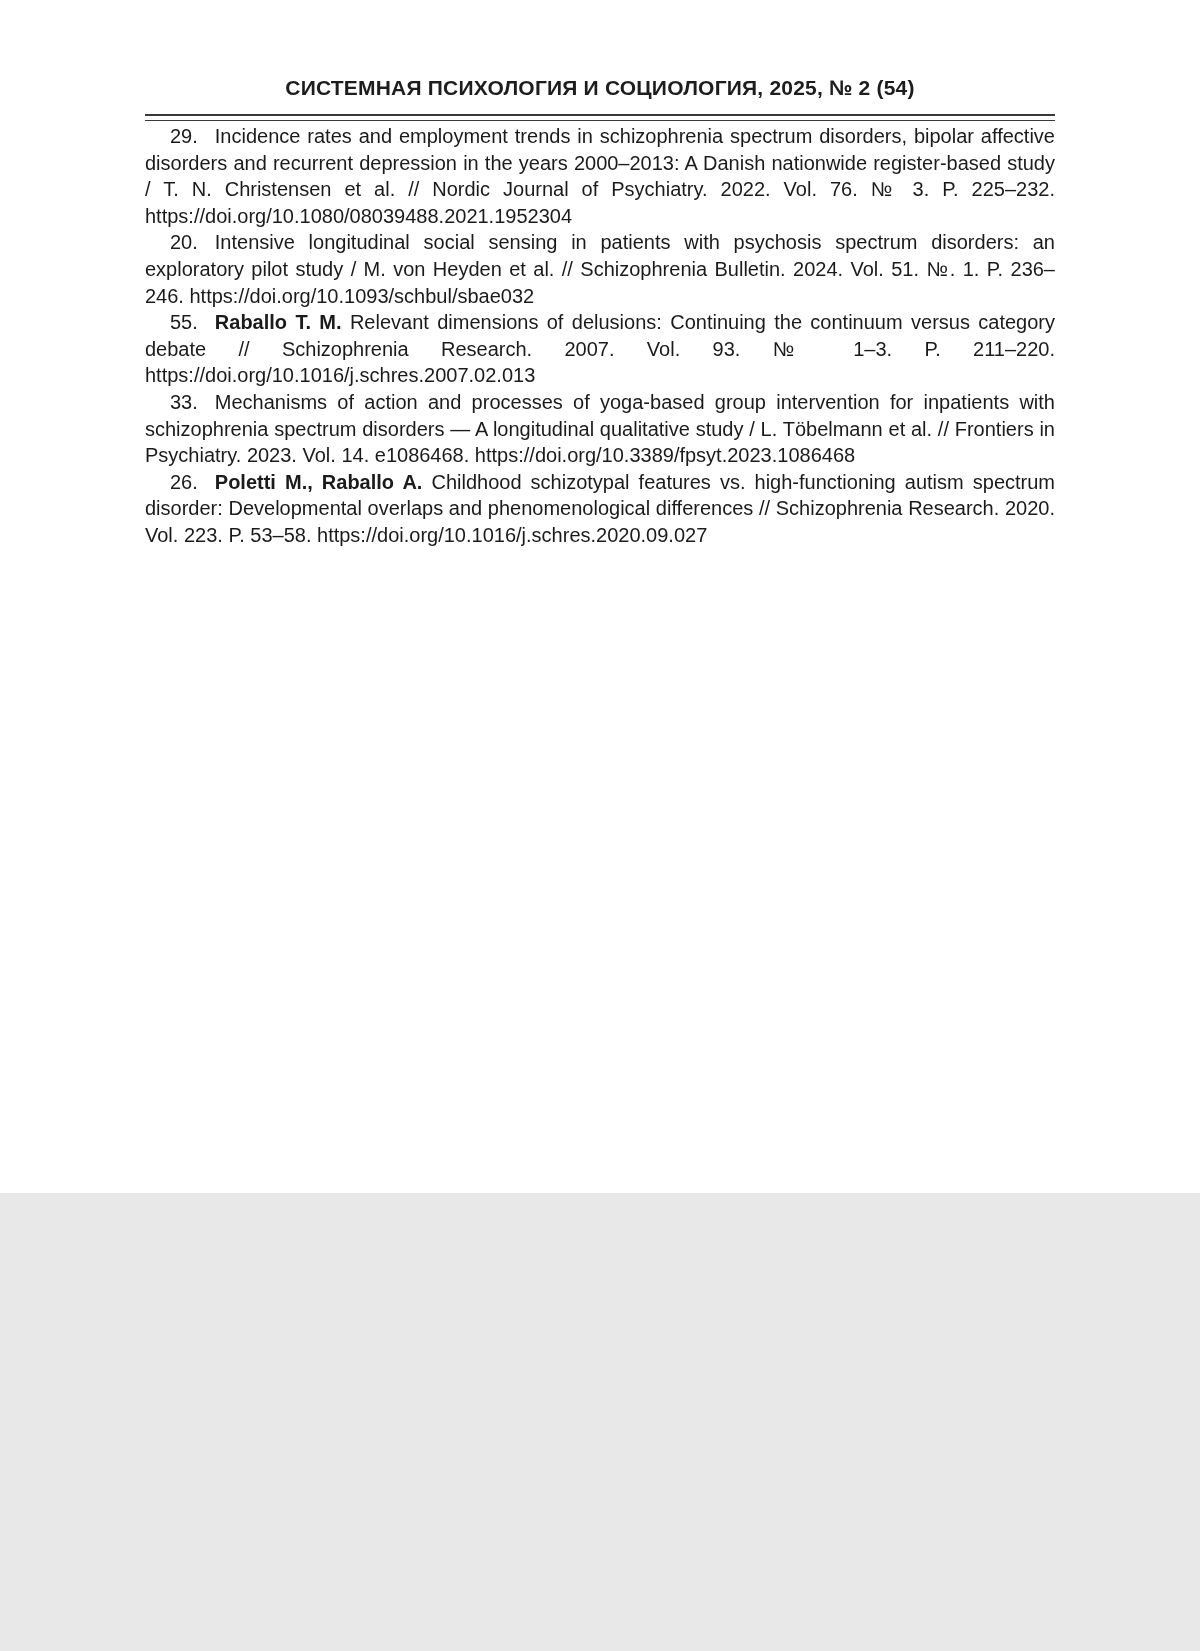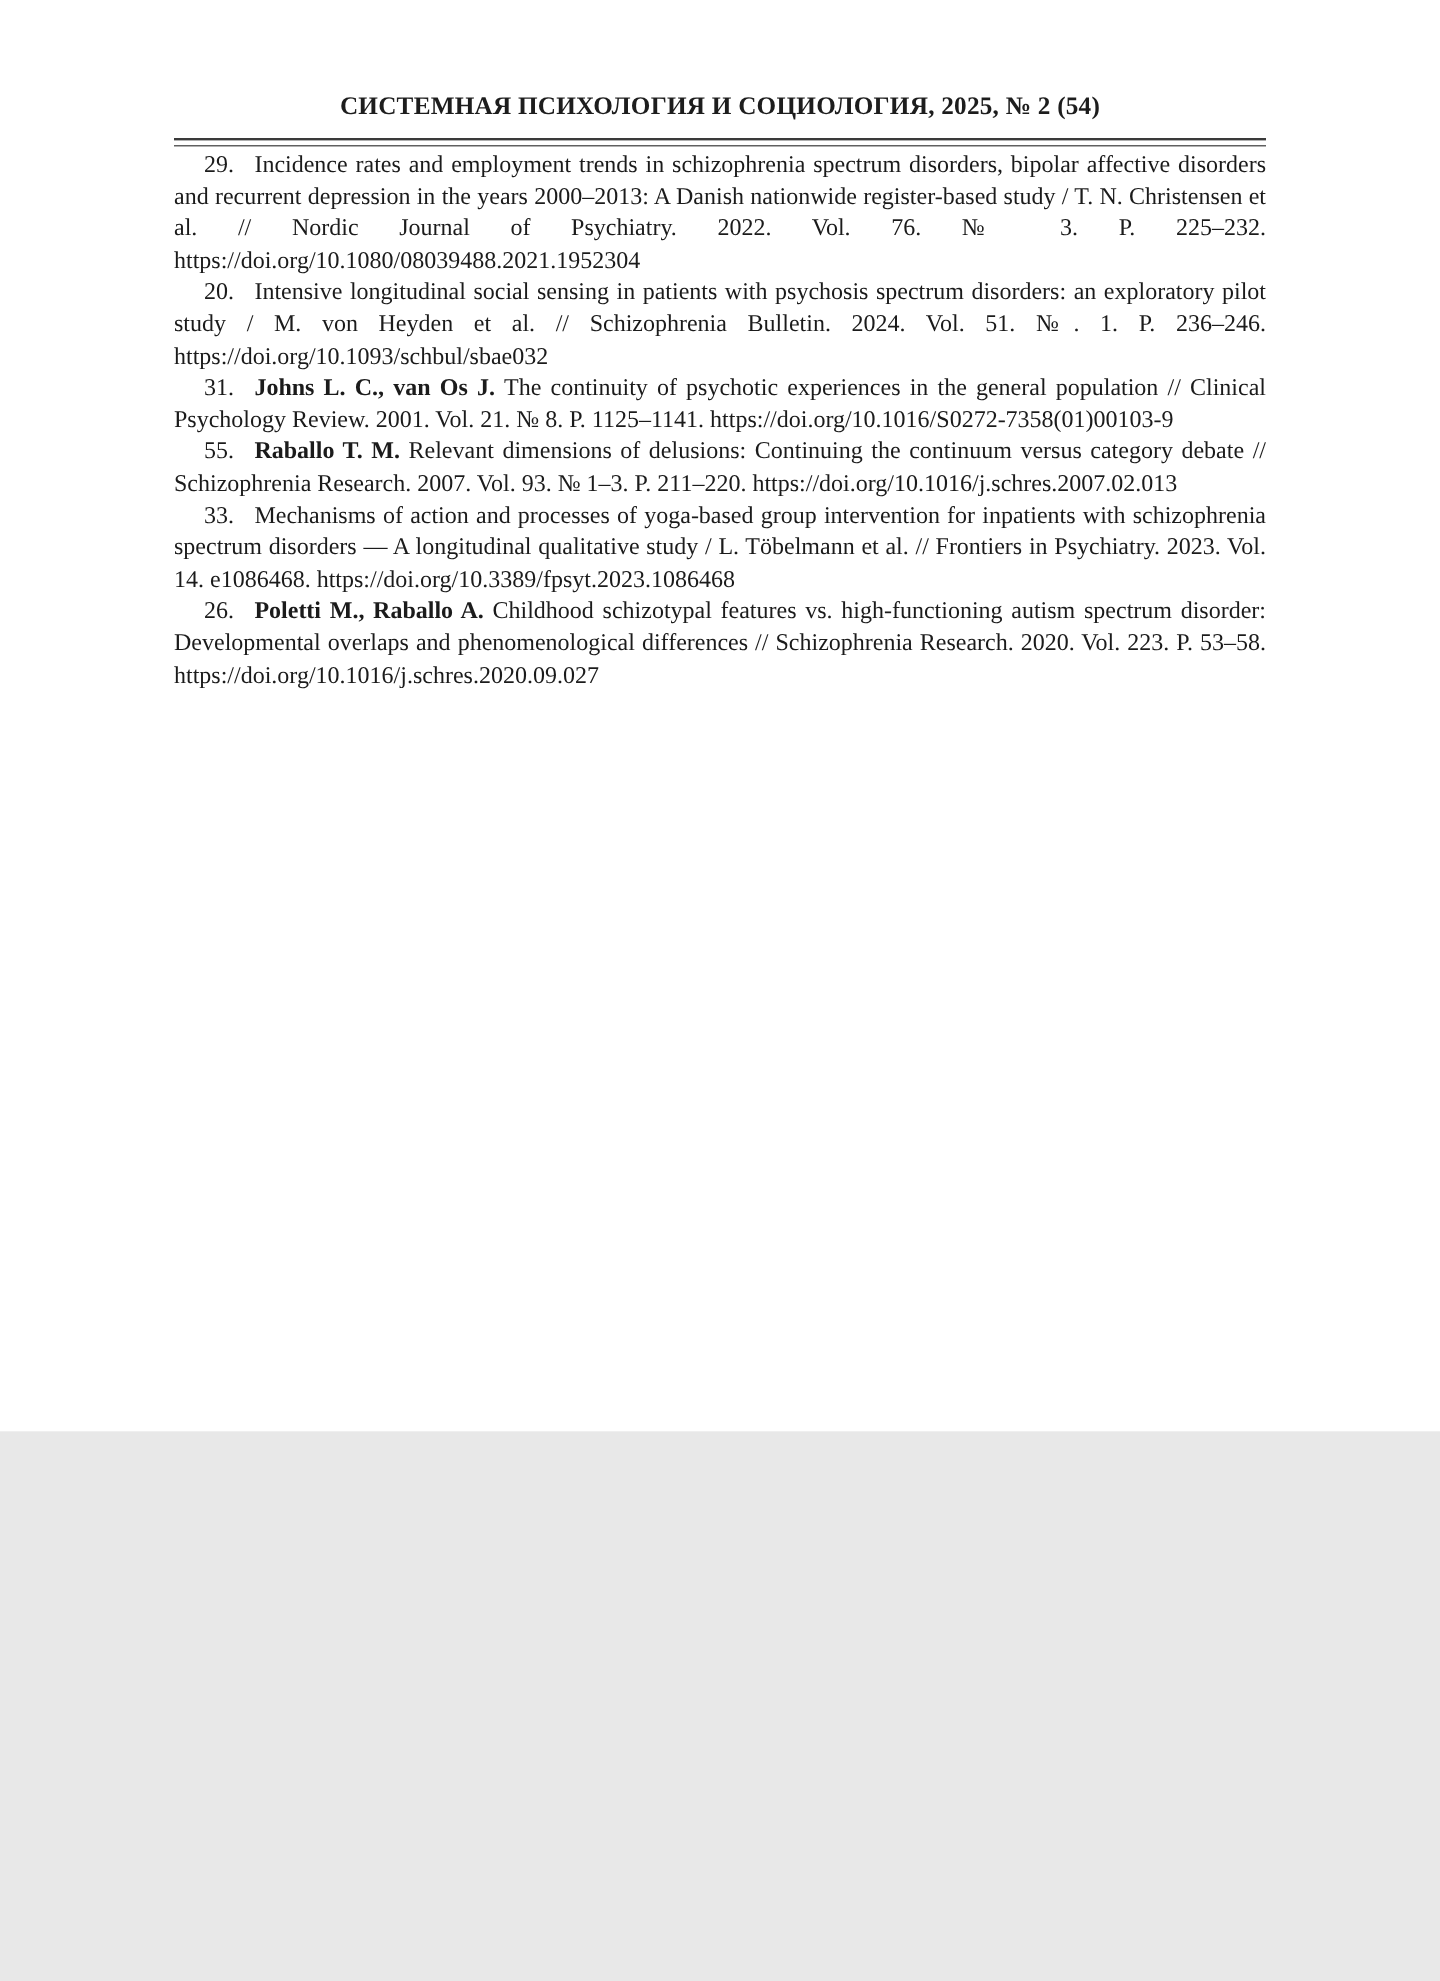--- a/index.html
+++ b/index.html
@@ -6,21 +6,21 @@
     margin: 0;
     padding: 0;
     background: #e8e8e8;
   }
   .page {
     position: relative;
     width: 1200px;
     height: 1193px;
     margin: 0 auto;
     background: #ffffff;
-    font-family: Liberation Serif, serif;
+    font-family: Liberation Sans, sans-serif;
     color: #1b1b1b;
     box-sizing: border-box;
     padding: 76px 145px 0 145px;
   }
   .journal-title {
     text-align: center;
     font-size: 21px;
     font-weight: bold;
     letter-spacing: 0.2px;
     color: #1d1d1d;
@@ -70,23 +70,20 @@
   <div class="references">
 
     <p class="reference">
       <span class="ref-number">29.</span><span class="ref-authors"></span><span>Incidence rates and employment trends in schizophrenia spectrum disorders, bipolar affective disorders and recurrent depression in the years 2000–2013: A Danish nationwide register-based study / T. N. Christensen et al. // Nordic Journal of Psychiatry. 2022. Vol. 76. № 3. P. 225–232. https://doi.org/10.1080/08039488.2021.1952304</span>
     </p>
 
     <p class="reference">
       <span class="ref-number">20.</span><span class="ref-authors"></span><span>Intensive longitudinal social sensing in patients with psychosis spectrum disorders: an exploratory pilot study / M. von Heyden et al. // Schizophrenia Bulletin. 2024. Vol. 51. №. 1. P. 236–246. https://doi.org/10.1093/schbul/sbae032</span>
     </p>
 
-    <p class="reference">
-      <span class="ref-number">31.</span><span class="ref-authors">Johns L. C., van Os J. </span><span>The continuity of psychotic experiences in the general population // Clinical Psychology Review. 2001. Vol. 21. № 8. P. 1125–1141. https://doi.org/10.1016/S0272-7358(01)00103-9</span>
-    </p>
 
     <p class="reference">
       <span class="ref-number">55.</span><span class="ref-authors">Raballo T. M. </span><span>Relevant dimensions of delusions: Continuing the continuum versus category debate // Schizophrenia Research. 2007. Vol. 93. № 1–3. P. 211–220. https://doi.org/10.1016/j.schres.2007.02.013</span>
     </p>
 
     <p class="reference">
       <span class="ref-number">33.</span><span class="ref-authors"></span><span>Mechanisms of action and processes of yoga-based group intervention for inpatients with schizophrenia spectrum disorders — A longitudinal qualitative study / L. Töbelmann et al. // Frontiers in Psychiatry. 2023. Vol. 14. e1086468. https://doi.org/10.3389/fpsyt.2023.1086468</span>
     </p>
 
     <p class="reference">

